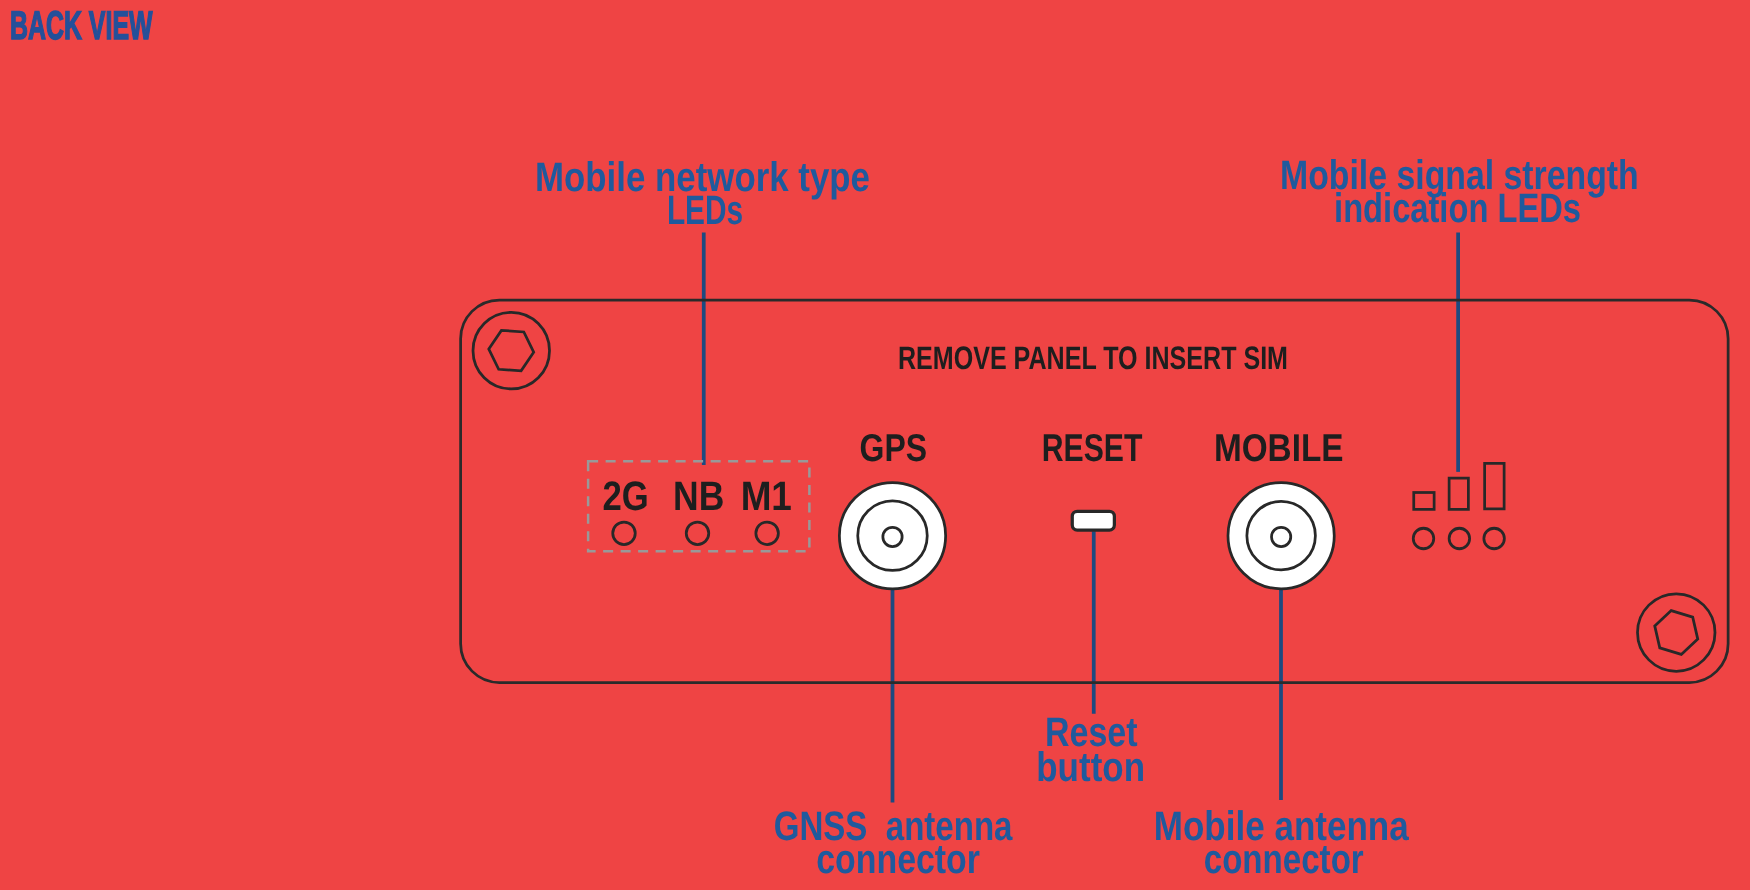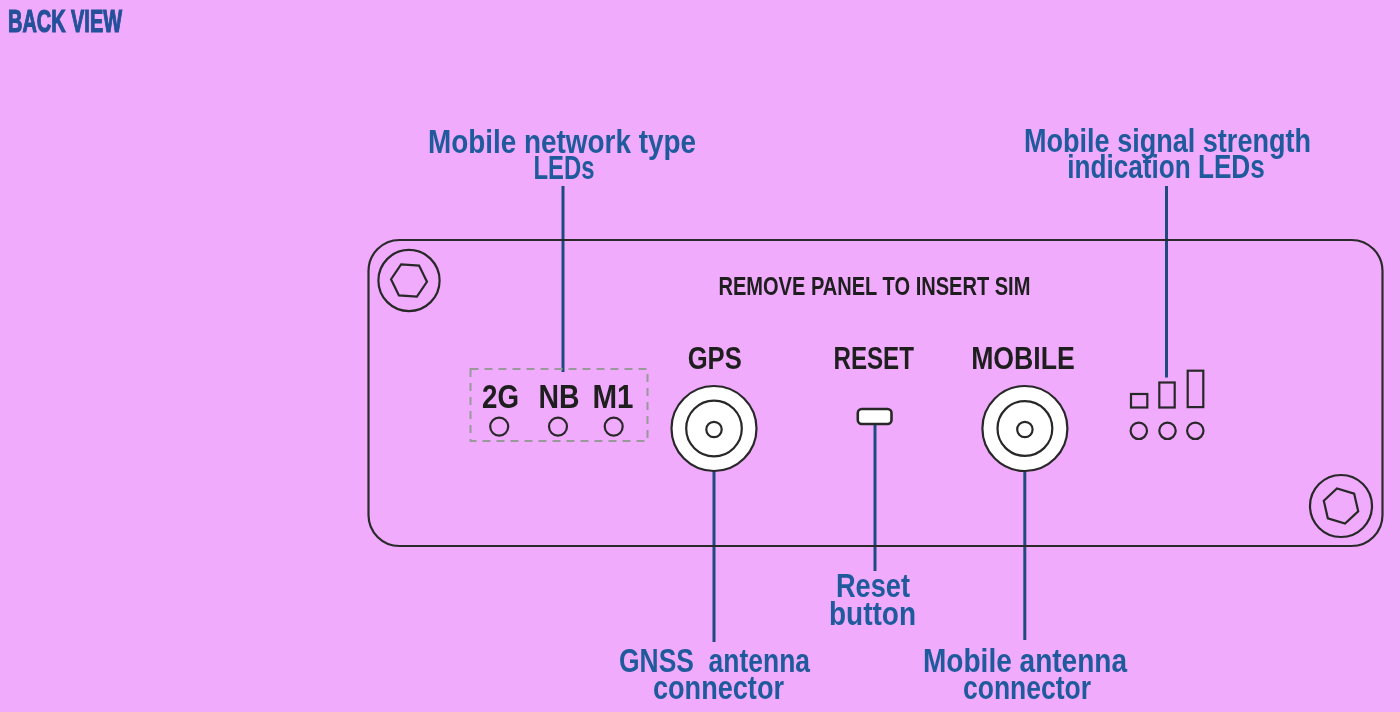--- a/index.html
+++ b/index.html
@@ -1,16 +1,16 @@
 <!DOCTYPE html>
 <html><head>
 <meta charset="utf-8">
 <style>
   html,body{margin:0;padding:0;background:#ffffff;}
-  .wrap{position:relative;width:1400px;height:712px;background:#f0abfc;overflow:hidden;}
+  .wrap{position:relative;width:1400px;height:712px;background:#ef4444;overflow:hidden;}
   svg{position:absolute;left:0;top:0;}
   text{font-family:"Liberation Sans",sans-serif;}
   .blue{fill:#1f5a9d;font-weight:bold;font-size:33px;}
   .dark{fill:#1e1e1e;font-weight:bold;}
 </style>
 </head>
 <body>
 <div class="wrap">
 <svg width="1400" height="712" viewBox="0 0 1400 712">
 

